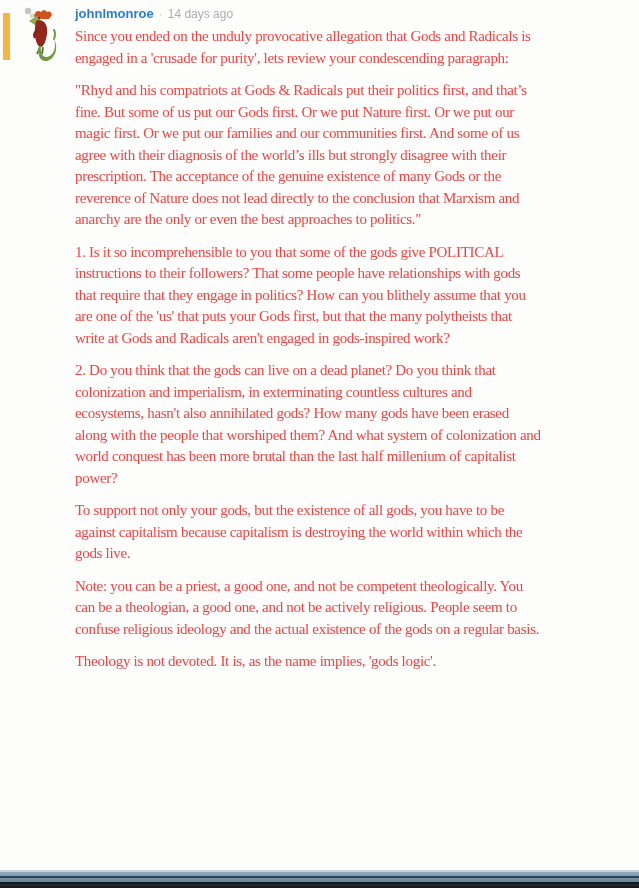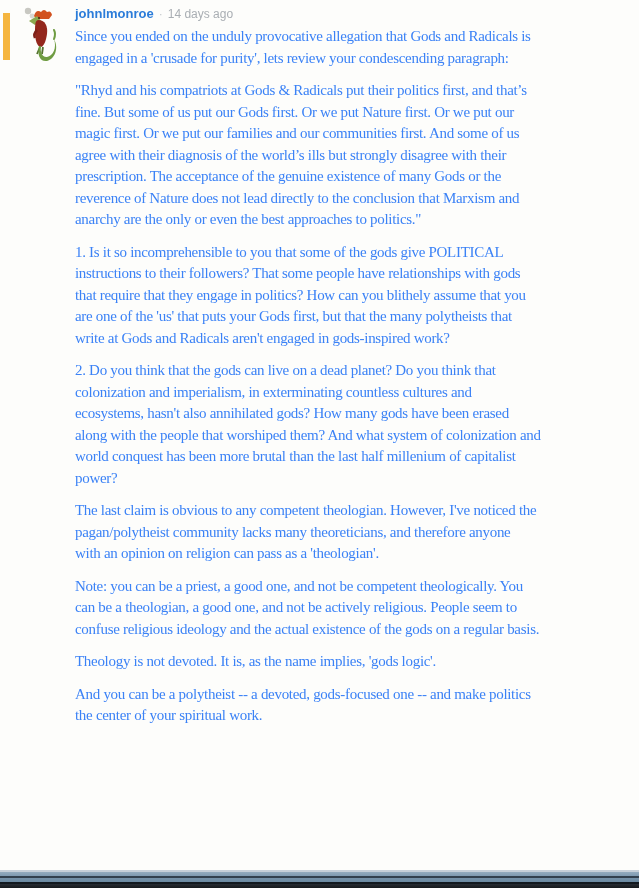--- a/index.html
+++ b/index.html
@@ -38,21 +38,21 @@
   .timestamp{
     color:#a9aeb3;font-size:12px;
     text-decoration:none;cursor:pointer;margin-top:48px;
   }
   .body p{
     white-space:pre-line;
     font-family:"Liberation Serif","DejaVu Serif",serif;
     font-size:15px;
     letter-spacing:-0.3px;
     line-height:21.5px;
-    color:#3b82f6;
+    color:#ef4444;
     margin:4px 0 11px 0;
   }
   .window-bottom-bar{
     position:absolute;left:0;top:870px;
     width:639px;height:18px;
     background:linear-gradient(to bottom,
       #c6d0d9 0px,#c6d0d9 2px,
       #93abbe 2px,#7e9ab1 6px,
       #31404e 6px,#31404e 8px,
       #7592a9 8px,#6a89a1 12px,
@@ -107,27 +107,25 @@
 instructions to their followers? That some people have relationships with gods
 that require that they engage in politics? How can you blithely assume that you
 are one of the 'us' that puts your Gods first, but that the many polytheists that
 write at Gods and Radicals aren't engaged in gods-inspired work?</p>
       <p>2. Do you think that the gods can live on a dead planet? Do you think that
 colonization and imperialism, in exterminating countless cultures and
 ecosystems, hasn't also annihilated gods? How many gods have been erased
 along with the people that worshiped them? And what system of colonization and
 world conquest has been more brutal than the last half millenium of capitalist
 power?</p>
-      <p>The last claim is obvious to any competent theologian. However, I've noticed the
-pagan/polytheist community lacks many theoreticians, and therefore anyone
-with an opinion on religion can pass as a 'theologian'.</p>
+      <p>To support not only your gods, but the existence of all gods, you have to be
+against capitalism because capitalism is destroying the world within which the
+gods live.</p>
       <p>Note: you can be a priest, a good one, and not be competent theologically. You
 can be a theologian, a good one, and not be actively religious. People seem to
 confuse religious ideology and the actual existence of the gods on a regular basis.</p>
       <p>Theology is not devoted. It is, as the name implies, 'gods logic'.</p>
-      <p>And you can be a polytheist -- a devoted, gods-focused one -- and make politics
-the center of your spiritual work.</p>
     </div>
   </div>
 
 </div>
 
 <div class="window-bottom-bar"></div>
 
 </body></html>

